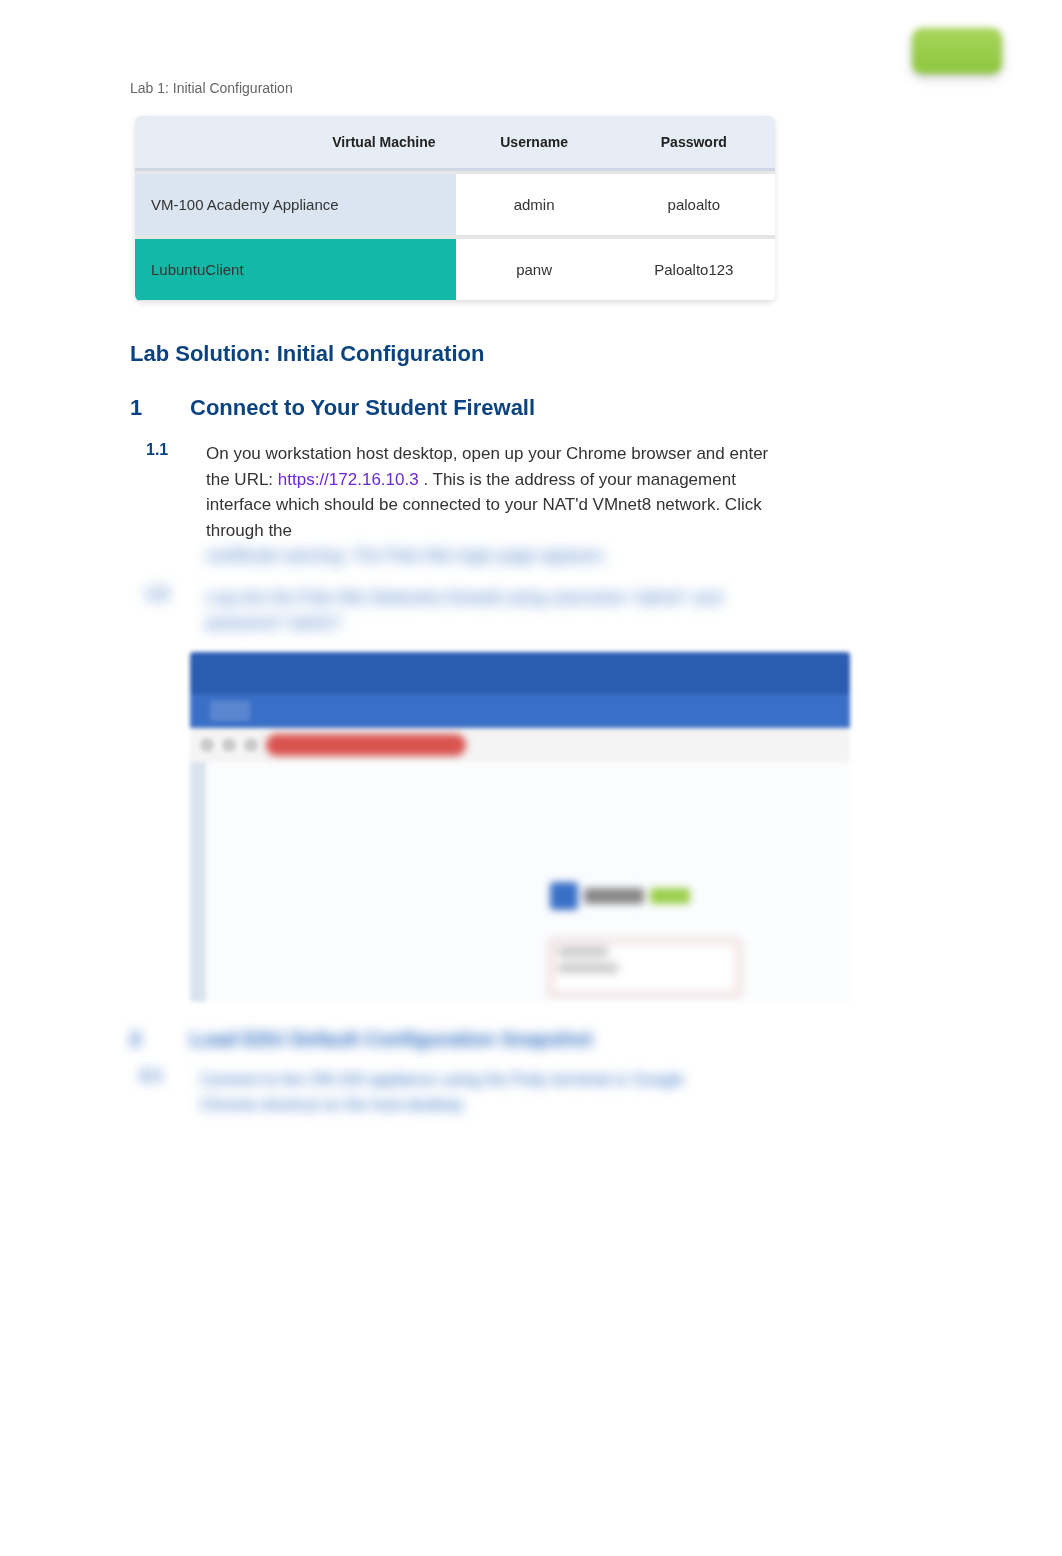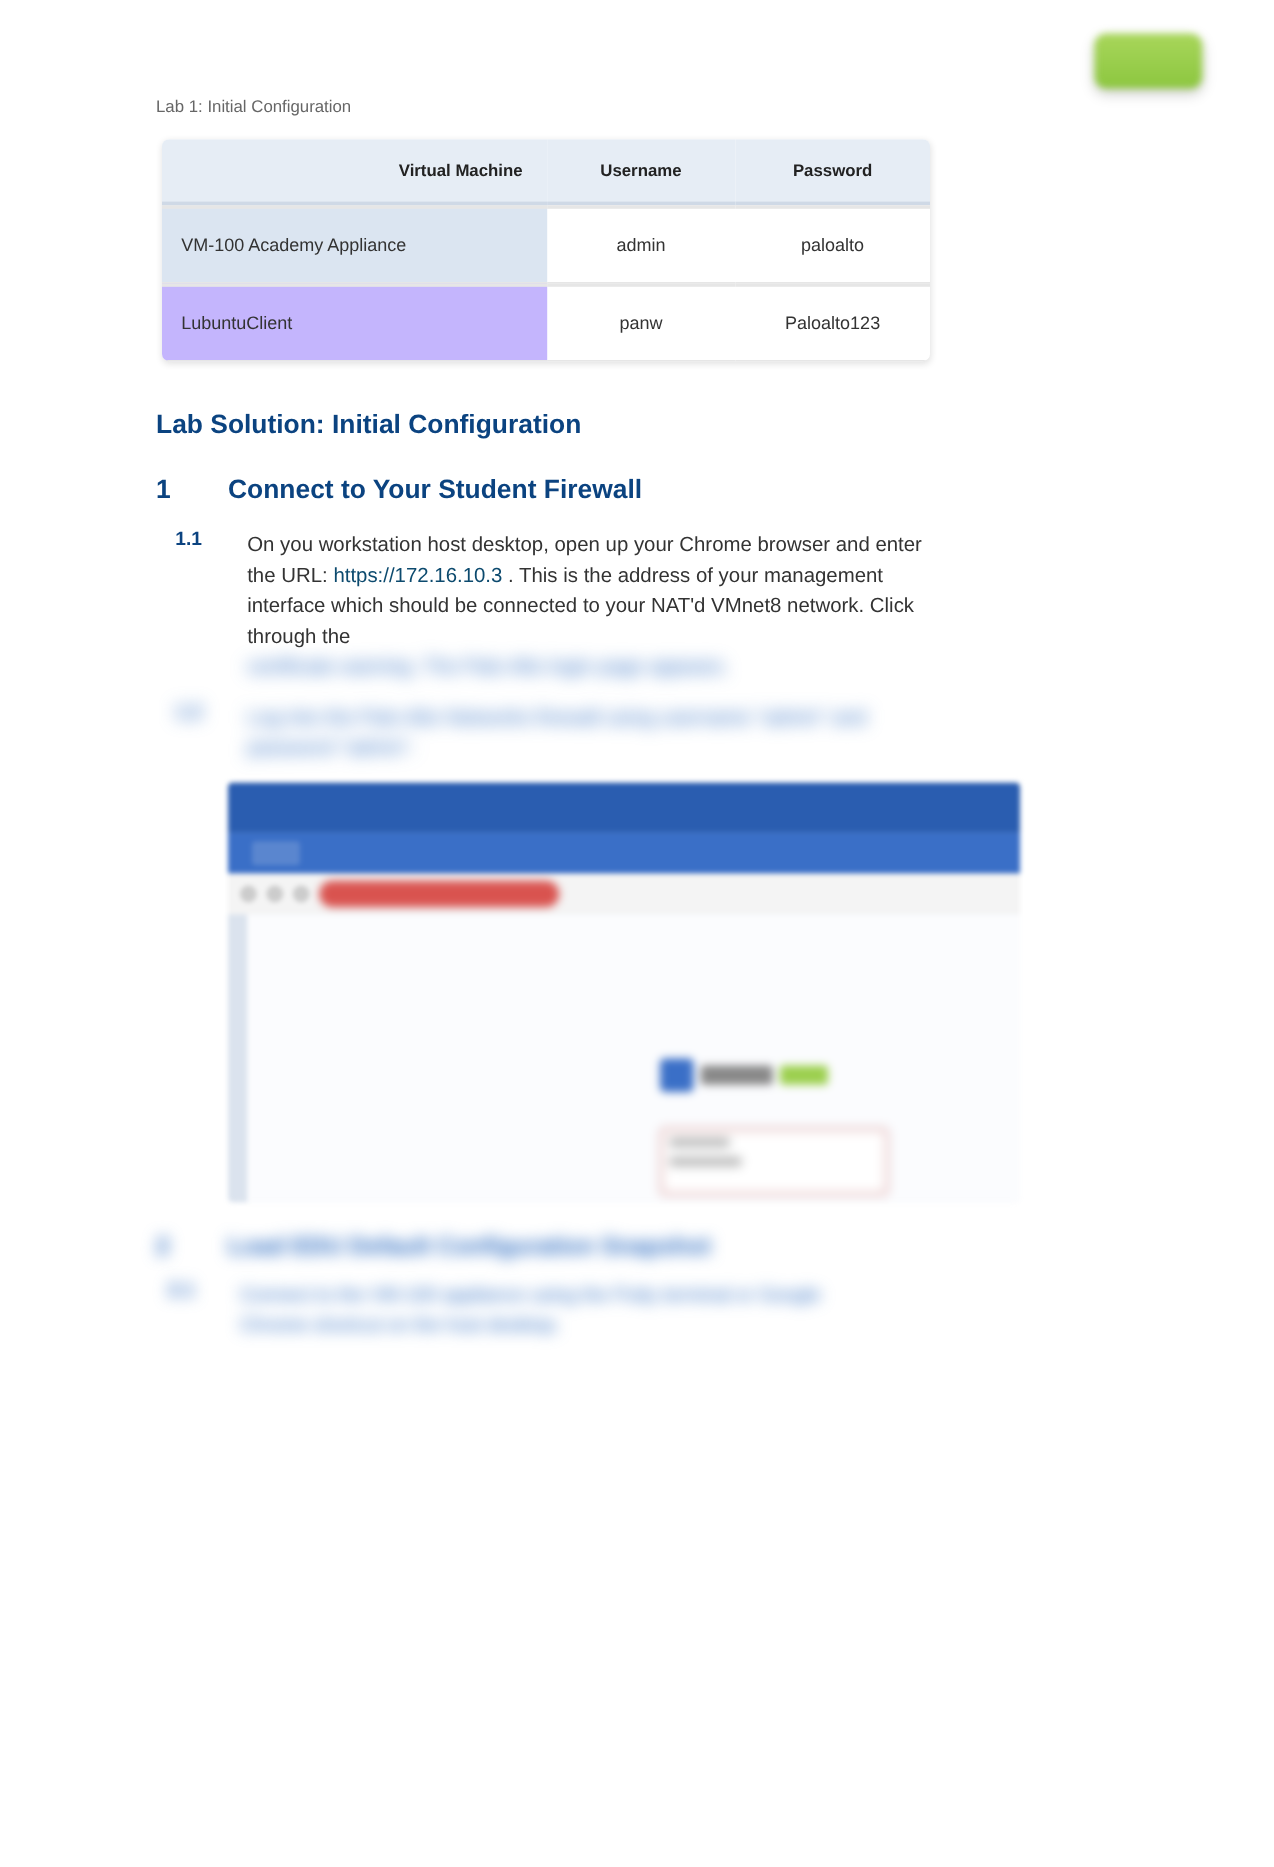--- a/index.html
+++ b/index.html
@@ -27,33 +27,33 @@
     background: #e6edf5; color: #222; font-size: 14px; font-weight: bold;
     padding: 18px 20px; text-align: center; border-bottom: 3px solid #cfd9e6;
   }
   .cred-table th:first-child { text-align: right; }
   .cred-table td {
     padding: 22px 16px; font-size: 15px; color: #333; text-align: center;
     border-bottom: 1px solid #e6e6e6;
   }
   .cred-table td:first-child { text-align: left; }
   .row-blue td:first-child { background:#dbe5f1; }
-  .row-red  td:first-child { background:#c4b5fd; }
+  .row-red  td:first-child { background:#14b8a6; }
   .row-blue td, .row-red td { border-top: 3px solid #e6e6e6; }
 
   .solution-heading {
     color: #0b4380; font-weight: bold; font-size: 22px; margin-left: 10px; margin-bottom: 28px;
   }
   .section-row { display:flex; margin-left: 10px; margin-bottom: 20px; }
   .section-num { width: 60px; color:#0b4380; font-weight: bold; font-size: 22px; }
   .section-title { color:#0b4380; font-weight: bold; font-size: 22px; }
   .step-row { display:flex; margin-left: 26px; margin-bottom: 16px; }
   .step-num { width: 60px; color:#0b4380; font-weight: bold; font-size: 16px; flex-shrink:0; }
   .step-text { font-size: 17px; color:#333; line-height:1.5; max-width: 580px; }
-  .step-text a { color:#0c4a6e; text-decoration:none; }
+  .step-text a { color:#6d28d9; text-decoration:none; }
   .blur-line { filter: blur(7px); color:#2a6ac0; user-select:none; }
 
   .screenshot-placeholder {
     position: relative;
     width: 660px; height: 350px; margin-left: 70px; margin-top: 10px;
     background: #eef1f5; border-radius: 4px; overflow:hidden;
     filter: blur(2px);
   }
   .sp-topbar { height: 42px; background: #2a5db0; }
   .sp-tabrow { height: 34px; background: #3a6fc7; display:flex; align-items:center; padding-left:20px; gap:6px;}

